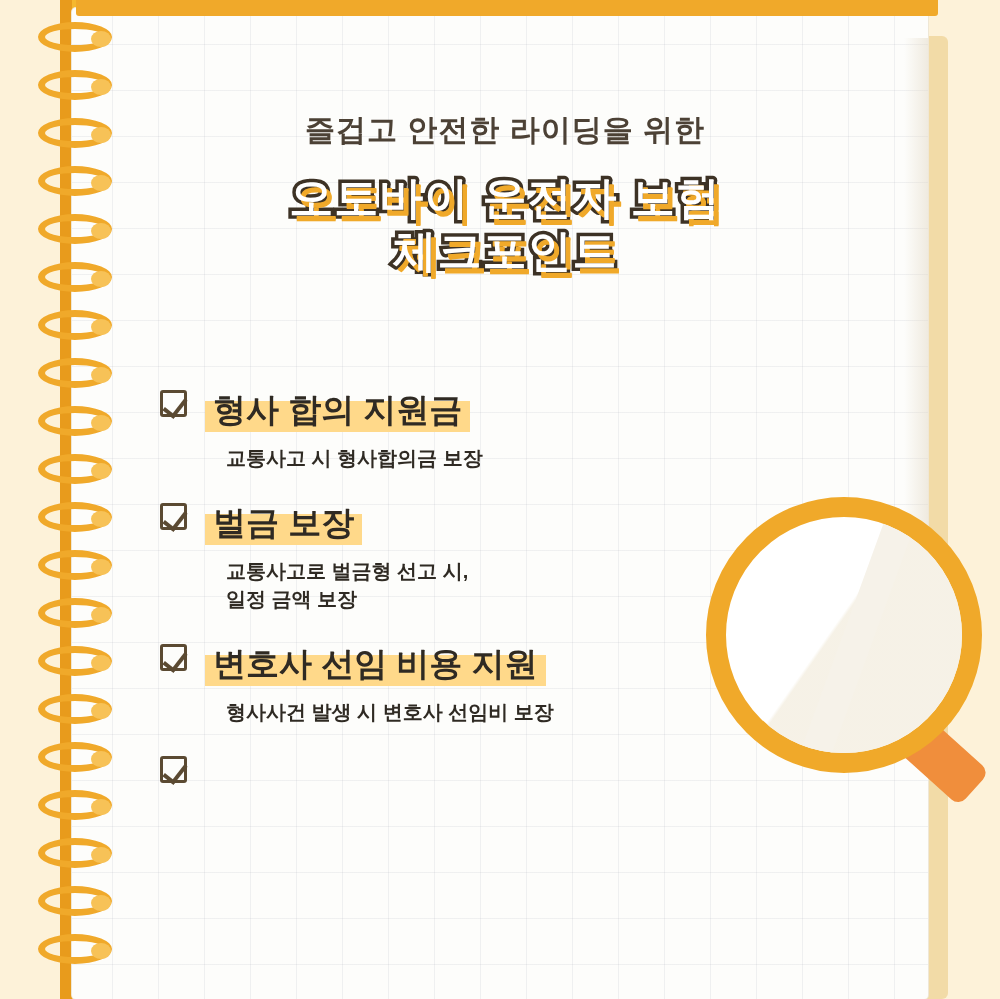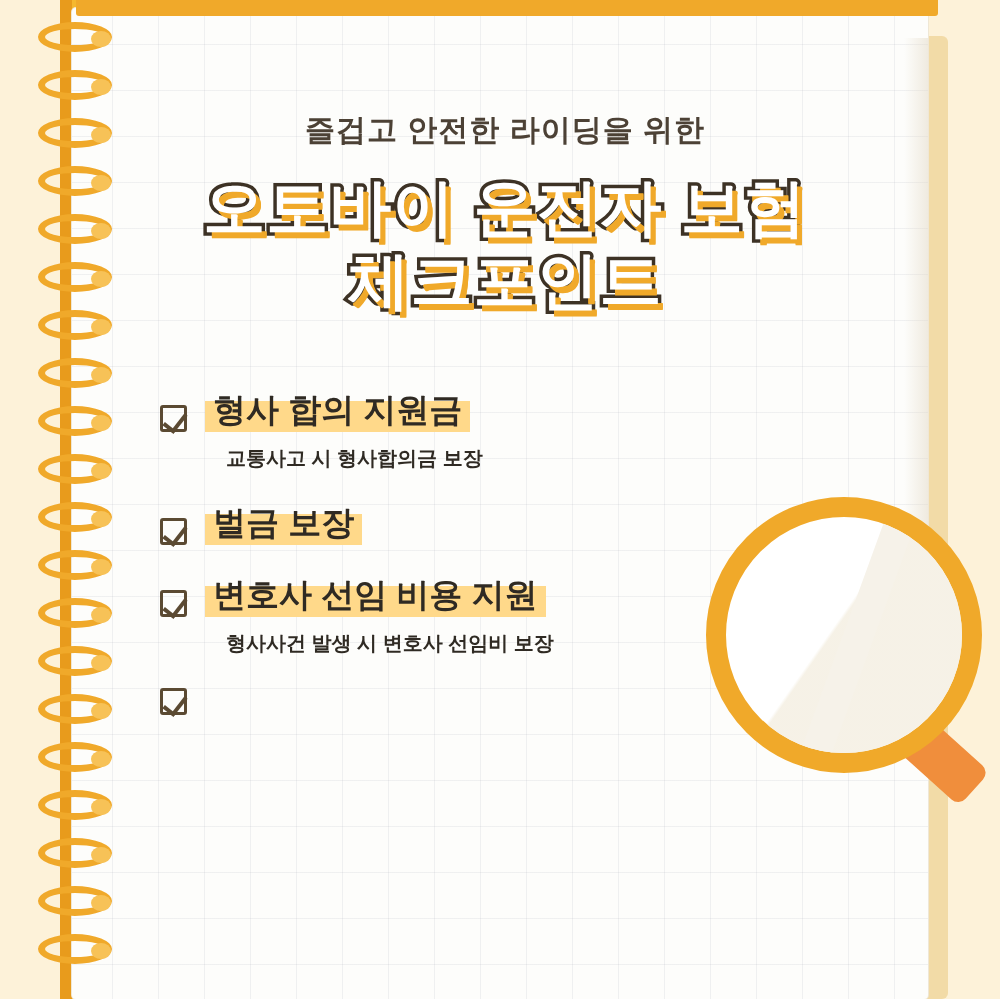--- a/index.html
+++ b/index.html
@@ -131,21 +131,21 @@
     text-align: center;
   }
   .kicker {
     font-size: 30px;
     font-weight: 700;
     color: #4c4135;
     letter-spacing: 1px;
     margin-bottom: 22px;
   }
   .main-title {
-    font-size: 62px;
+    font-size: 44px;
     font-weight: 900;
     color: #ffffff;
     letter-spacing: 1px;
     line-height: 1.12;
     -webkit-text-stroke: 7px #3d3225;
     paint-order: stroke fill;
     text-shadow:
       5px 5px 0 #f0a92a,
       5px 6px 0 #f0a92a;
   }
@@ -157,21 +157,21 @@
   
   .checklist {
     position: absolute;
     left: 160px;
     top: 390px;
     width: 740px;
   }
   .item { margin-bottom: 30px; }
   .item-head {
     display: flex;
-    align-items: flex-end;
+    align-items: flex-start;
     gap: 18px;
   }
   .check-box {
     width: 27px;
     height: 27px;
     border: 3px solid #5b4a32;
     border-radius: 3px;
     position: relative;
     flex: 0 0 auto;
     box-sizing: border-box;
@@ -316,20 +316,24 @@
         </div>
         <div class="item-desc">
           <span class="l">교통사고 시 형사합의금 보장</span>
         </div>
       </div>
       <div class="item">
         <div class="item-head">
           <div class="check-box"></div>
           <div class="item-title">벌금 보장</div>
         </div>
+        <div class="item-desc">
+          <span class="l">교통사고로 벌금형 선고 시,</span>
+          <span class="l">일정 금액 보장</span>
+        </div>
       </div>
       <div class="item">
         <div class="item-head">
           <div class="check-box"></div>
           <div class="item-title">변호사 선임 비용 지원</div>
         </div>
         <div class="item-desc">
           <span class="l">형사사건 발생 시 변호사 선임비 보장</span>
         </div>
       </div>

